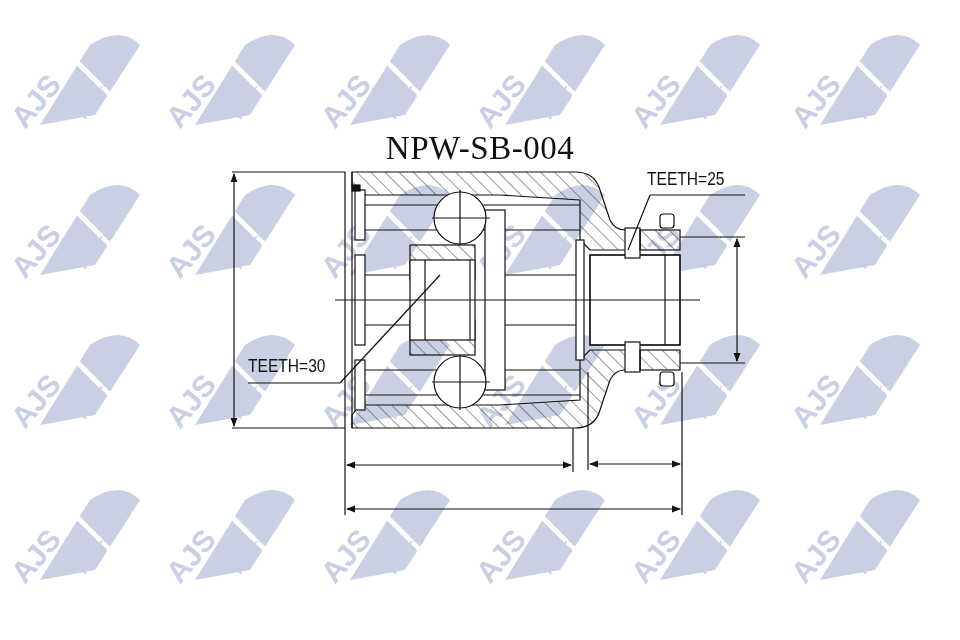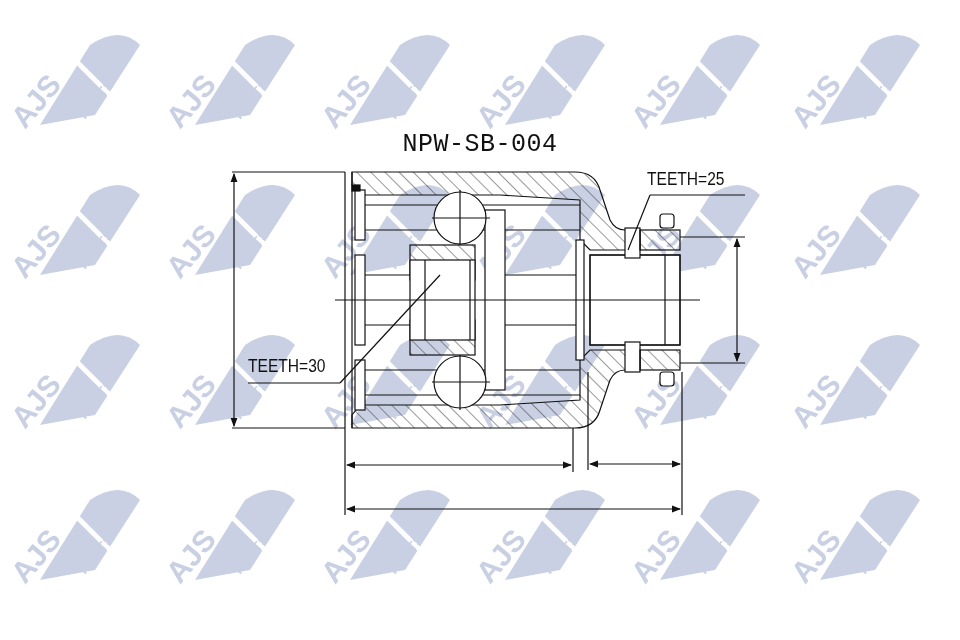--- a/index.html
+++ b/index.html
@@ -1,19 +1,19 @@
 <!DOCTYPE html>
 <html><head>
 <meta charset="utf-8">
 <style>
   html, body { margin:0; padding:0; background:#ffffff; }
   .canvas { position:relative; width:960px; height:640px; overflow:hidden; background:#fff; font-family:"DejaVu Sans", sans-serif; }
   .wm-layer { position:absolute; left:0; top:0; width:960px; height:640px; }
   .drawing { position:absolute; left:0; top:0; width:960px; height:640px; }
-  .title { position:absolute; left:380px; top:130px; width:200px; text-align:center; font-family:Liberation Mono, monospace; font-size:25px; color:#111; letter-spacing:0.5px; }
+  .title { position:absolute; left:380px; top:130px; width:200px; text-align:center; font-family:Liberation Serif, serif; font-size:33px; color:#111; letter-spacing:0.5px; }
   .teeth-label { position:absolute; font-family:"Liberation Sans", sans-serif; font-size:19px; color:#111; transform:scaleX(0.82); transform-origin:left top; font-weight:normal; }
 </style>
 </head>
 <body>
 
 <div class="canvas">
 
   <svg class="wm-layer" viewBox="0 0 960 640" xmlns="http://www.w3.org/2000/svg">
     <defs>
       <g id="wm">

